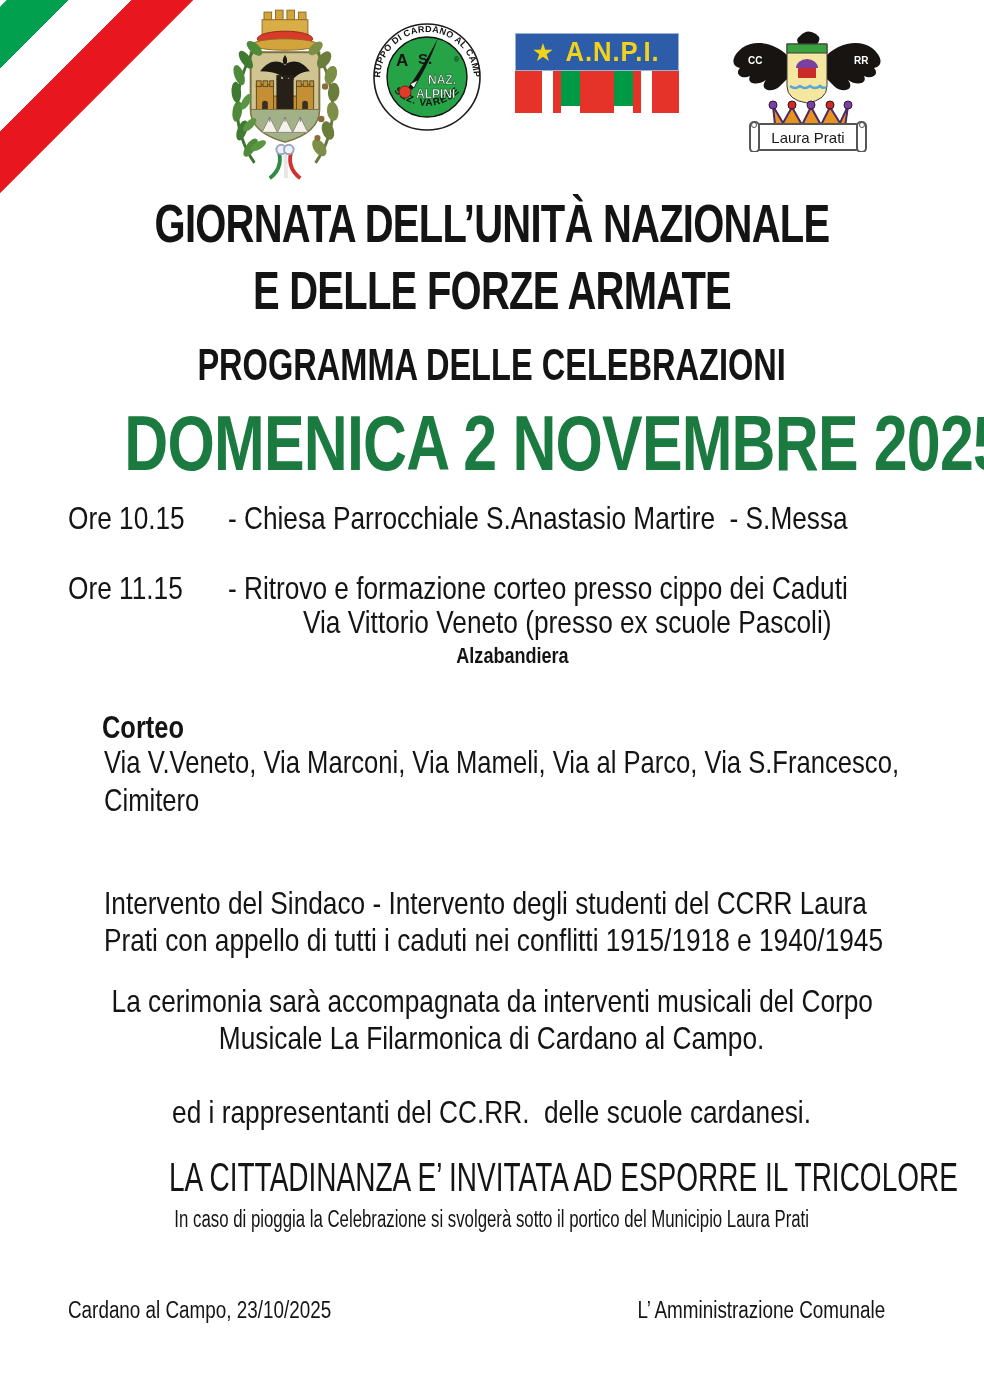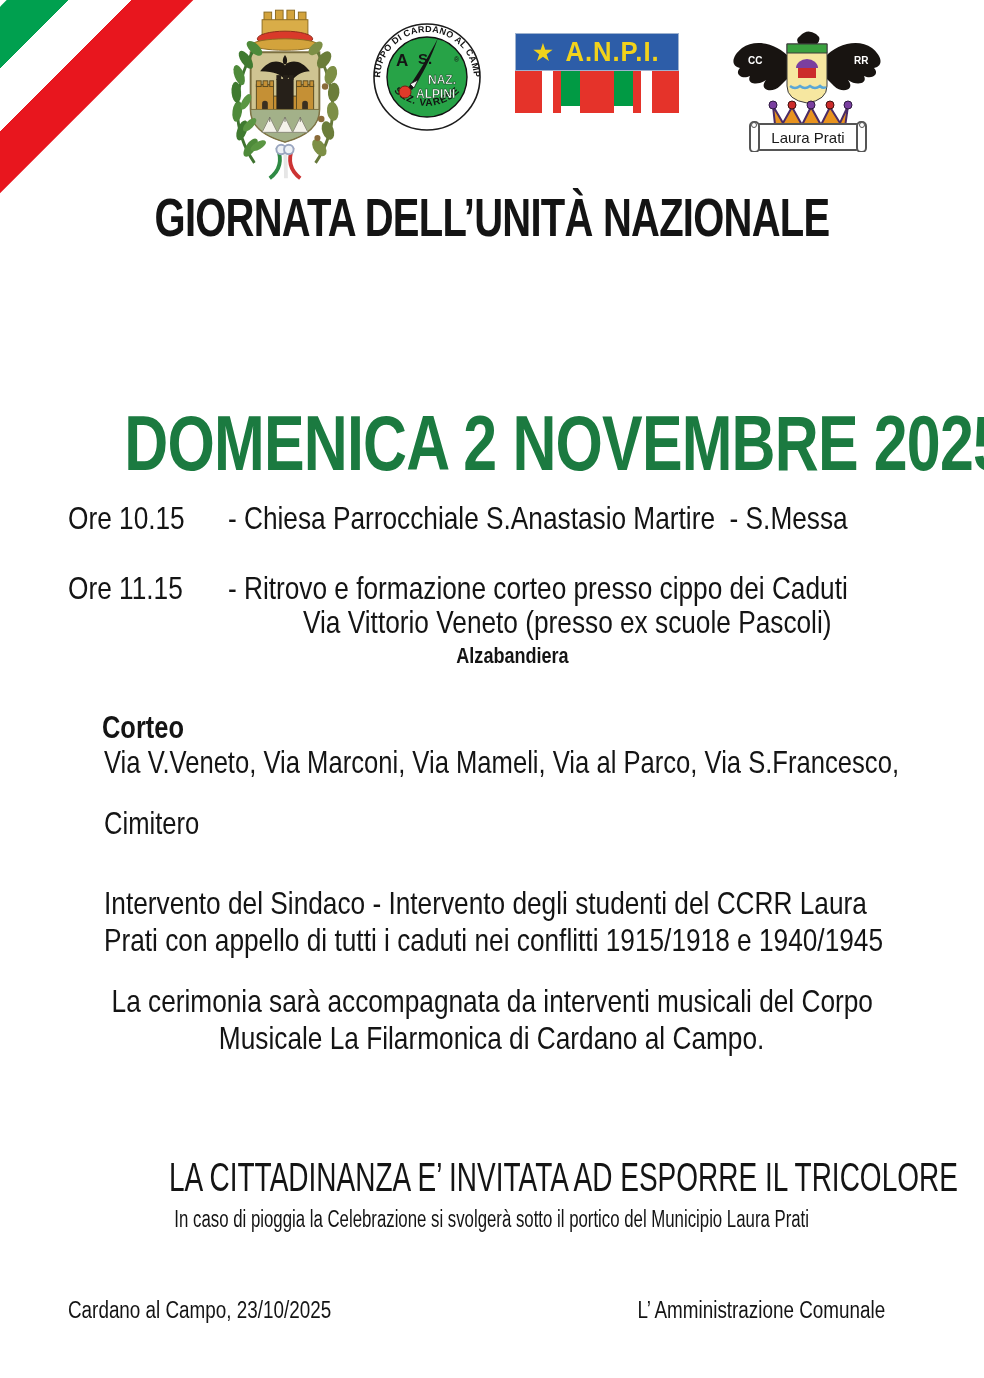--- a/index.html
+++ b/index.html
@@ -217,24 +217,30 @@
     <g>
       <rect x="30" y="98" width="104" height="26" rx="4" fill="#ffffff" stroke="#555555" stroke-width="2"></rect>
       <rect x="24" y="96" width="9" height="30" rx="4" fill="#ffffff" stroke="#555555" stroke-width="2"></rect>
       <rect x="131" y="96" width="9" height="30" rx="4" fill="#ffffff" stroke="#555555" stroke-width="2"></rect>
       <circle cx="28" cy="99" r="2.5" fill="#ffffff" stroke="#555555"></circle>
       <circle cx="136" cy="99" r="2.5" fill="#ffffff" stroke="#555555"></circle>
       <text x="82" y="117" font-size="15" text-anchor="middle" fill="#1a1a1a">Laura Prati</text>
     </g>
   </svg>
 
-  <div class="cline title" style="top:189px">
+  <div class="cline title" style="top:195px">
     <span class="sx">GIORNATA DELL’UNITÀ NAZIONALE</span>
   </div>
-
+  <div class="cline title" style="top:262px">
+    <span class="sx">E DELLE FORZE ARMATE</span>
+  </div>
+
+  <div class="cline subtitle">
+    <span class="sx">PROGRAMMA DELLE CELEBRAZIONI</span>
+  </div>
 
   <div class="cline date-h">
     <span class="sx">DOMENICA 2 NOVEMBRE 2025</span>
   </div>
 
   <div class="lline body-t sched" style="top:500px">
     <span class="sx"><span class="time">Ore 10.15</span><span>- Chiesa Parrocchiale S.Anastasio Martire  - S.Messa</span></span>
   </div>
 
   <div class="lline body-t sched" style="top:570px">
@@ -249,36 +255,39 @@
     <span class="sx">Alzabandiera</span>
   </div>
 
   <div class="lline body-t bold" style="top:674px;font-size:31px">
     <span class="sx">Corteo</span>
   </div>
 
   <div class="lline body-t route" style="top:708px">
     <span class="sx">Via V.Veneto, Via Marconi, Via Mameli, Via al Parco, Via S.Francesco,</span>
   </div>
-  <div class="lline body-t route" style="top:769px">
+  <div class="lline body-t route" style="top:746px">
     <span class="sx">Cimitero</span>
   </div>
 
   <div class="lline body-t" style="top:849px">
     <span class="sx">Intervento del Sindaco - Intervento degli studenti del CCRR Laura</span>
   </div>
   <div class="lline body-t" style="top:886px">
     <span class="sx">Prati con appello di tutti i caduti nei conflitti 1915/1918 e 1940/1945</span>
   </div>
 
   <div class="cline body-t" style="top:1020px">
     <span class="sx">Musicale La Filarmonica di Cardano al Campo.</span>
   </div>
   <div class="cline body-t" style="top:983px">
     <span class="sx">La cerimonia sarà accompagnata da interventi musicali del Corpo</span>
+  </div>
+  <div class="cline body-t" style="top:1094px">
+    <span class="sx">ed i rappresentanti del CC.RR.  delle scuole cardanesi.</span>
   </div>
 
   <div class="cline citt">
     <span class="sx">LA CITTADINANZA E’ INVITATA AD ESPORRE IL TRICOLORE</span>
   </div>
 
   <div class="cline rain">
     <span class="sx">In caso di pioggia la Celebrazione si svolgerà sotto il portico del Municipio Laura Prati</span>
   </div>
 

